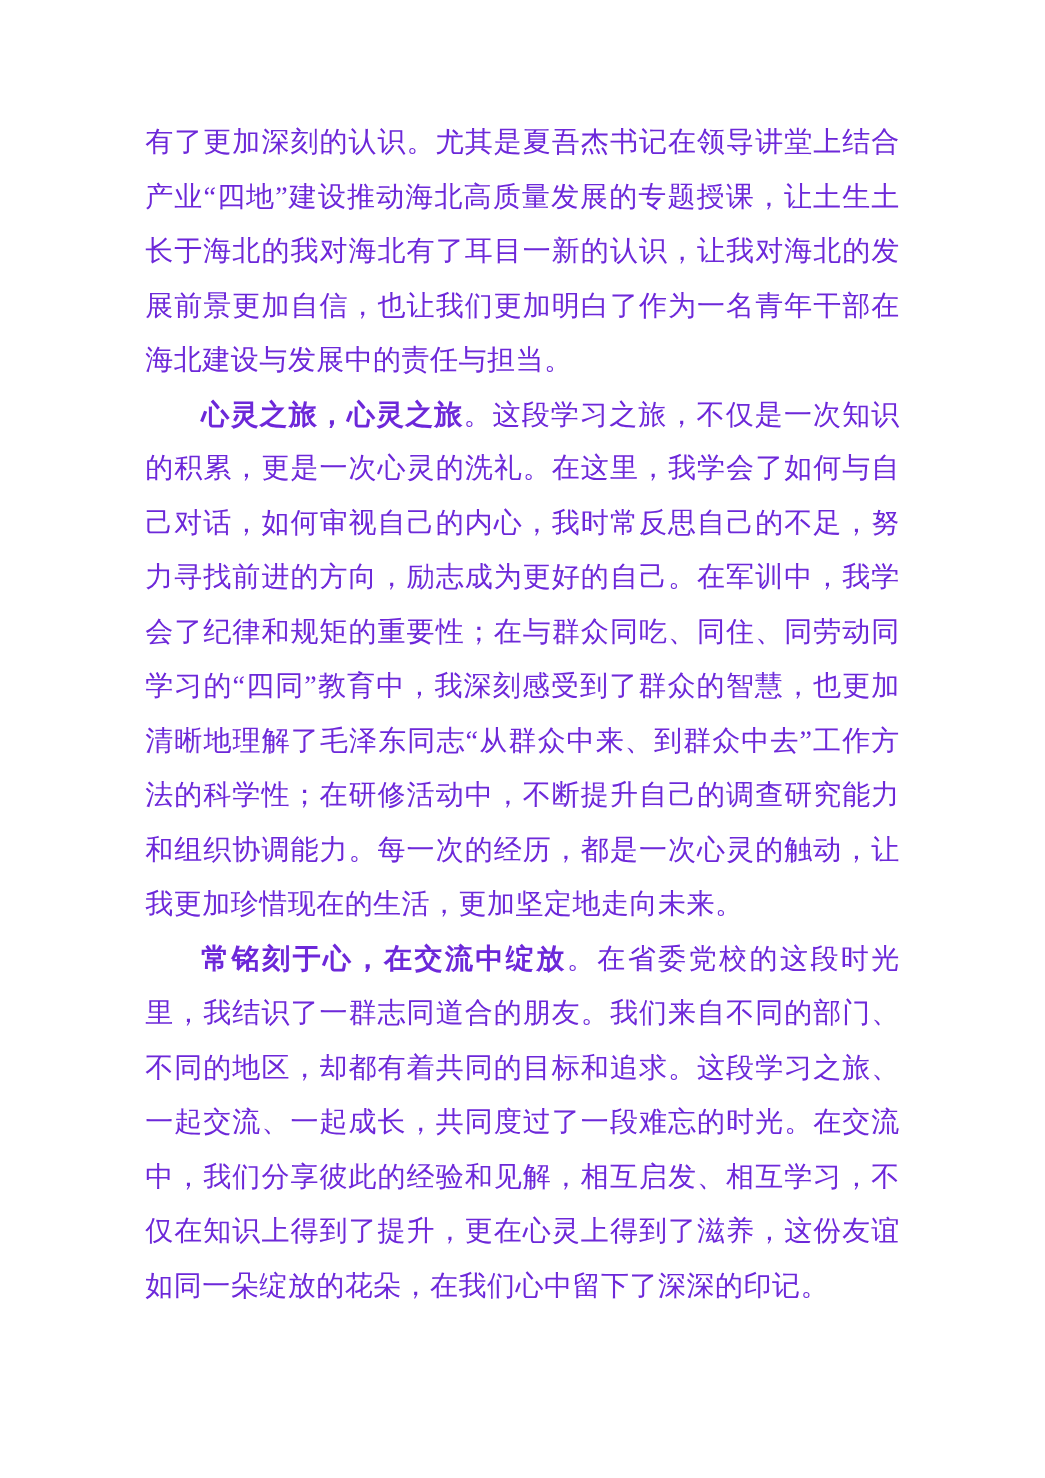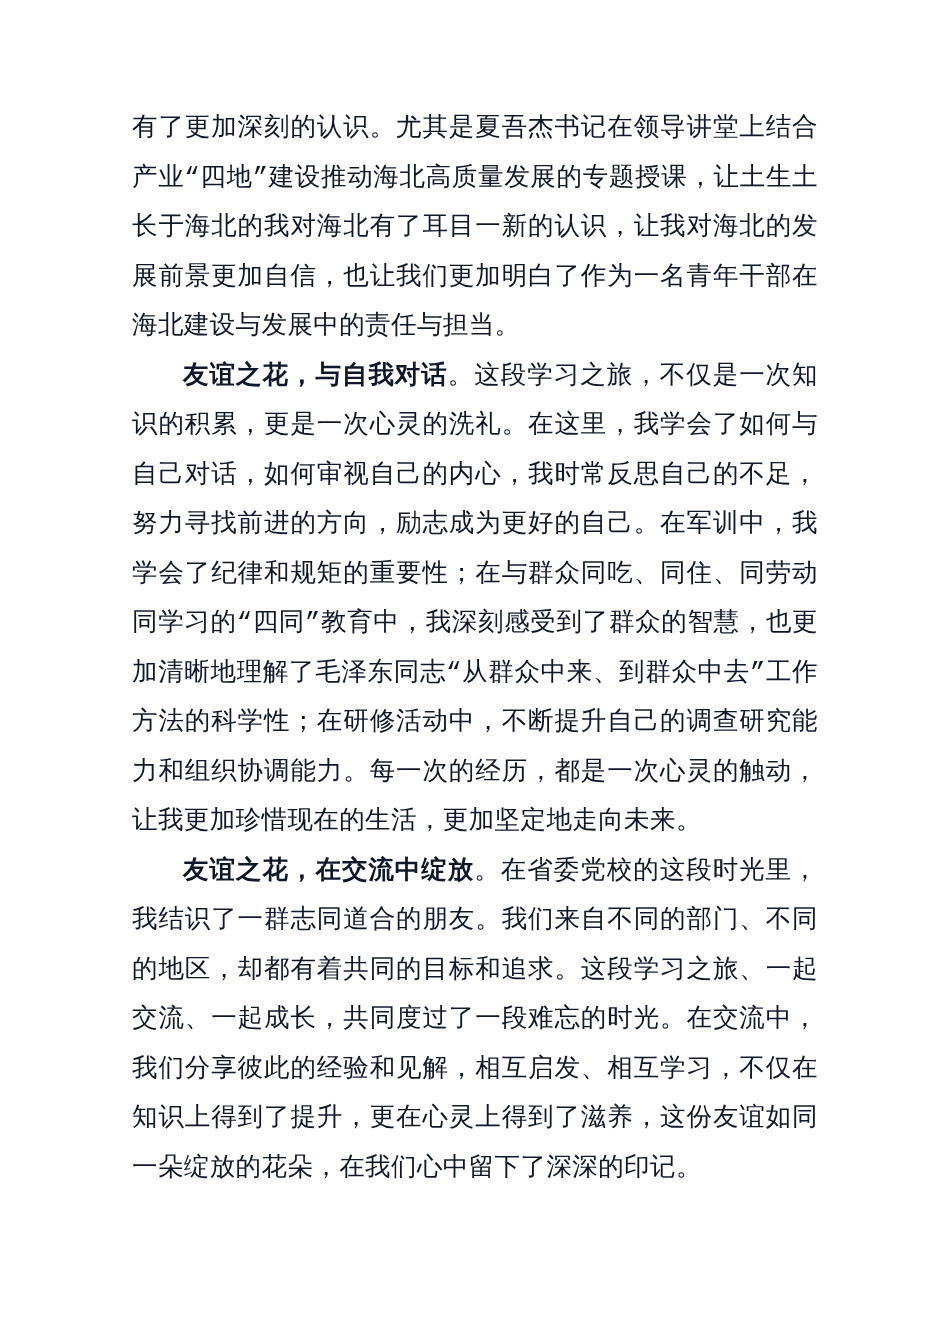--- a/index.html
+++ b/index.html
@@ -7,22 +7,22 @@
     padding: 0;
     background: #ffffff;
   }
   .page {
     width: 950px;
     height: 1344px;
     background: #ffffff;
     position: relative;
     box-sizing: border-box;
     padding: 104px 132px 60px 132px;
-    font-family: Liberation Mono, monospace;
-    color: #0f172a;
+    font-family: Liberation Serif, serif;
+    color: #6d28d9;
     overflow: hidden;
   }
   .doc-body {
     font-size: 25.5px;
     line-height: 49.5px;
     text-align: justify;
     text-justify: inter-ideograph;
     letter-spacing: 0.4px;
   }
   p {
@@ -40,22 +40,22 @@
 <body>
 
 <div class="page">
   <div class="doc-body">
 
     <p class="">
       <span>有了更加深刻的认识。尤其是夏吾杰书记在领导讲堂上结合产业“四地”建设推动海北高质量发展的专题授课，让土生土长于海北的我对海北有了耳目一新的认识，让我对海北的发展前景更加自信，也让我们更加明白了作为一名青年干部在海北建设与发展中的责任与担当。</span>
     </p>
 
     <p class="indent">
-      <span class="lead">友谊之花，与自我对话</span><span>。这段学习之旅，不仅是一次知识的积累，更是一次心灵的洗礼。在这里，我学会了如何与自己对话，如何审视自己的内心，我时常反思自己的不足，努力寻找前进的方向，励志成为更好的自己。在军训中，我学会了纪律和规矩的重要性；在与群众同吃、同住、同劳动同学习的“四同”教育中，我深刻感受到了群众的智慧，也更加清晰地理解了毛泽东同志“从群众中来、到群众中去”工作方法的科学性；在研修活动中，不断提升自己的调查研究能力和组织协调能力。每一次的经历，都是一次心灵的触动，让我更加珍惜现在的生活，更加坚定地走向未来。</span>
+      <span class="lead">心灵之旅，心灵之旅</span><span>。这段学习之旅，不仅是一次知识的积累，更是一次心灵的洗礼。在这里，我学会了如何与自己对话，如何审视自己的内心，我时常反思自己的不足，努力寻找前进的方向，励志成为更好的自己。在军训中，我学会了纪律和规矩的重要性；在与群众同吃、同住、同劳动同学习的“四同”教育中，我深刻感受到了群众的智慧，也更加清晰地理解了毛泽东同志“从群众中来、到群众中去”工作方法的科学性；在研修活动中，不断提升自己的调查研究能力和组织协调能力。每一次的经历，都是一次心灵的触动，让我更加珍惜现在的生活，更加坚定地走向未来。</span>
     </p>
 
     <p class="indent">
-      <span class="lead">友谊之花，在交流中绽放</span><span>。在省委党校的这段时光里，我结识了一群志同道合的朋友。我们来自不同的部门、不同的地区，却都有着共同的目标和追求。这段学习之旅、一起交流、一起成长，共同度过了一段难忘的时光。在交流中，我们分享彼此的经验和见解，相互启发、相互学习，不仅在知识上得到了提升，更在心灵上得到了滋养，这份友谊如同一朵绽放的花朵，在我们心中留下了深深的印记。</span>
+      <span class="lead">常铭刻于心，在交流中绽放</span><span>。在省委党校的这段时光里，我结识了一群志同道合的朋友。我们来自不同的部门、不同的地区，却都有着共同的目标和追求。这段学习之旅、一起交流、一起成长，共同度过了一段难忘的时光。在交流中，我们分享彼此的经验和见解，相互启发、相互学习，不仅在知识上得到了提升，更在心灵上得到了滋养，这份友谊如同一朵绽放的花朵，在我们心中留下了深深的印记。</span>
     </p>
 
 
   </div>
 </div>
 
 </body></html>

